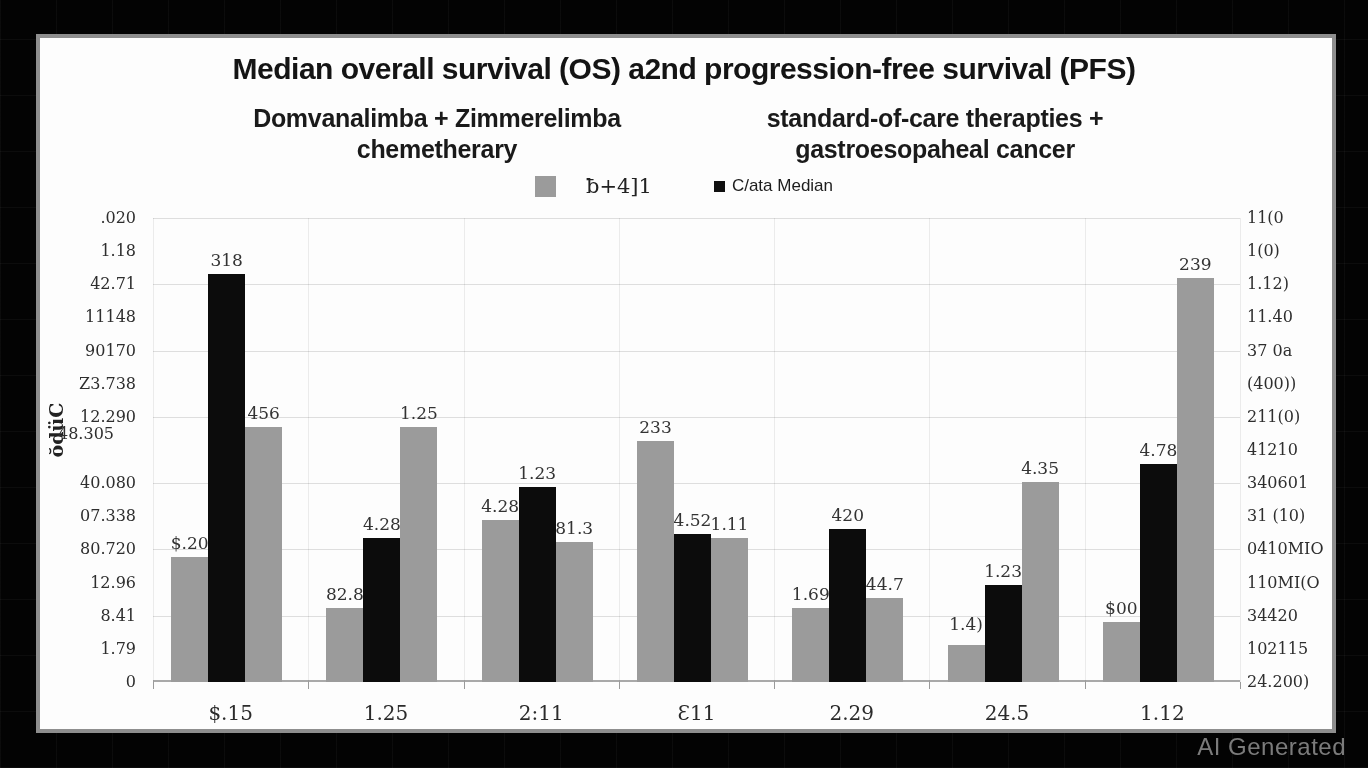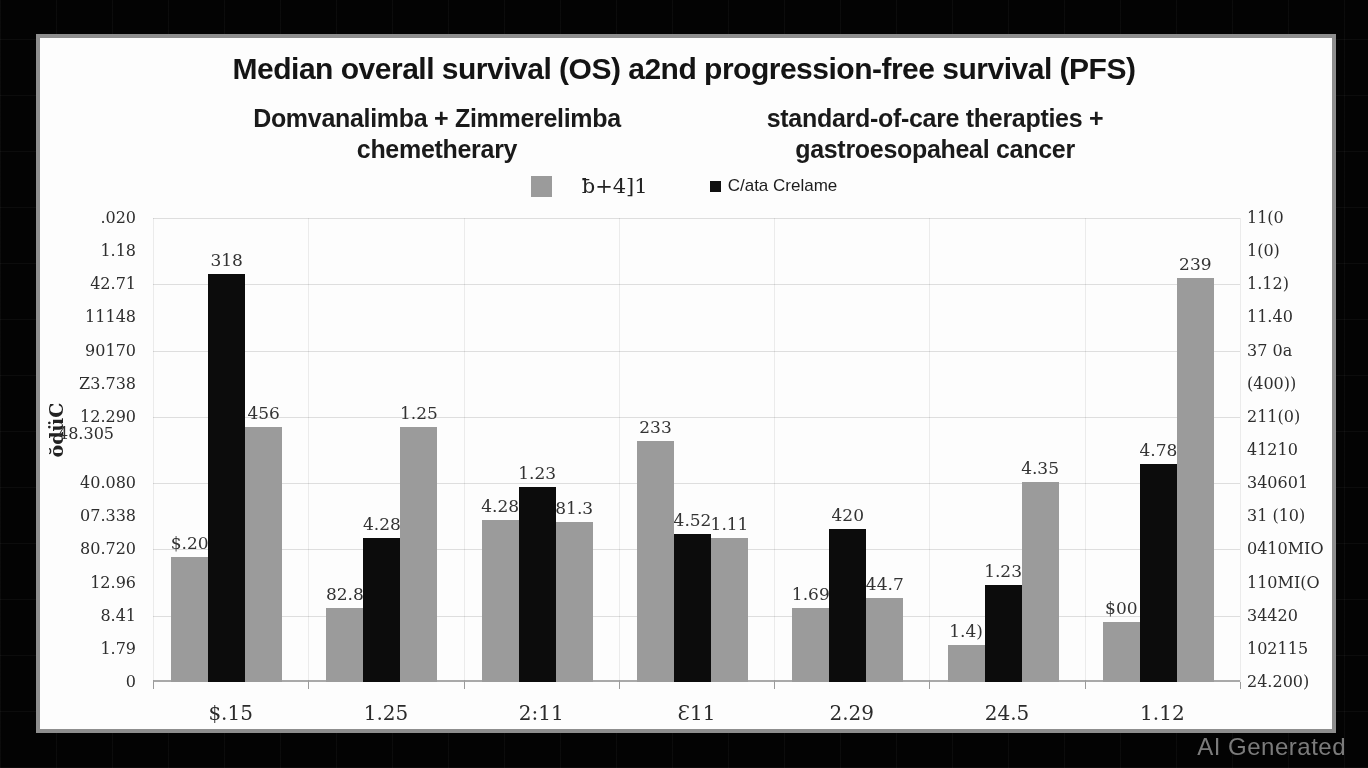--- a/index.html
+++ b/index.html
@@ -89,21 +89,21 @@
     <div>gastroesopaheal cancer</div>
   </div>
 
   <div class="legend">
     <div class="legend-item lg1">
       <span class="swatch"></span>
       <span class="lg-label">ƀ+4]1</span>
     </div>
     <div class="legend-item lg2">
       <span class="swatch"></span>
-      <span class="lg-label">C/ata Crelame</span>
+      <span class="lg-label">C/ata Median</span>
     </div>
   </div>
 
   <div class="ytitle">ŏdüC</div>
 
   <div class="plot" id="plot">
     <div class="axis-x"></div>
   <div class="gridline" style="top: 8px;"></div>
       <div class="gridline" style="top: 74.2857px;"></div>
       <div class="gridline" style="top: 140.571px;"></div>
@@ -149,21 +149,21 @@
           <div class="bar-label" style="bottom: 100%; margin-bottom: 4px;">1.25</div>
         </div>
       </div>
       <div class="bargroup" style="left: 328.714px;">
         <div class="bar gray" style="height: 162px;">
           <div class="bar-label" style="bottom: 100%; margin-bottom: 4px;">4.28</div>
         </div>
         <div class="bar black" style="height: 195px;">
           <div class="bar-label" style="bottom: 100%; margin-bottom: 4px;">1.23</div>
         </div>
-        <div class="bar gray" style="height: 160px;">
+        <div class="bar gray" style="height: 140px;">
           <div class="bar-label" style="bottom: 100%; margin-bottom: 4px;">81.3</div>
         </div>
       </div>
       <div class="bargroup" style="left: 484px;">
         <div class="bar gray" style="height: 241px;">
           <div class="bar-label" style="bottom: 100%; margin-bottom: 4px; text-align: center;">233</div>
         </div>
         <div class="bar black" style="height: 148px;">
           <div class="bar-label" style="bottom: 100%; margin-bottom: 4px;">4.52</div>
         </div>
@@ -177,21 +177,21 @@
         </div>
         <div class="bar black" style="height: 153px;">
           <div class="bar-label" style="bottom: 100%; margin-bottom: 4px;">420</div>
         </div>
         <div class="bar gray" style="height: 84px;">
           <div class="bar-label" style="bottom: 100%; margin-bottom: 4px;">44.7</div>
         </div>
       </div>
       <div class="bargroup" style="left: 794.571px;">
         <div class="bar gray" style="height: 37px;">
-          <div class="bar-label" style="bottom: 100%; margin-bottom: 4px; text-align: right;">1.4)</div>
+          <div class="bar-label" style="bottom: 100%; margin-bottom: 11px; text-align: right;">1.4)</div>
         </div>
         <div class="bar black" style="height: 97px;">
           <div class="bar-label" style="bottom: 100%; margin-bottom: 4px;">1.23</div>
         </div>
         <div class="bar gray" style="height: 200px;">
           <div class="bar-label" style="bottom: 100%; margin-bottom: 4px;">4.35</div>
         </div>
       </div>
       <div class="bargroup" style="left: 949.857px;">
         <div class="bar gray" style="height: 60px;">

